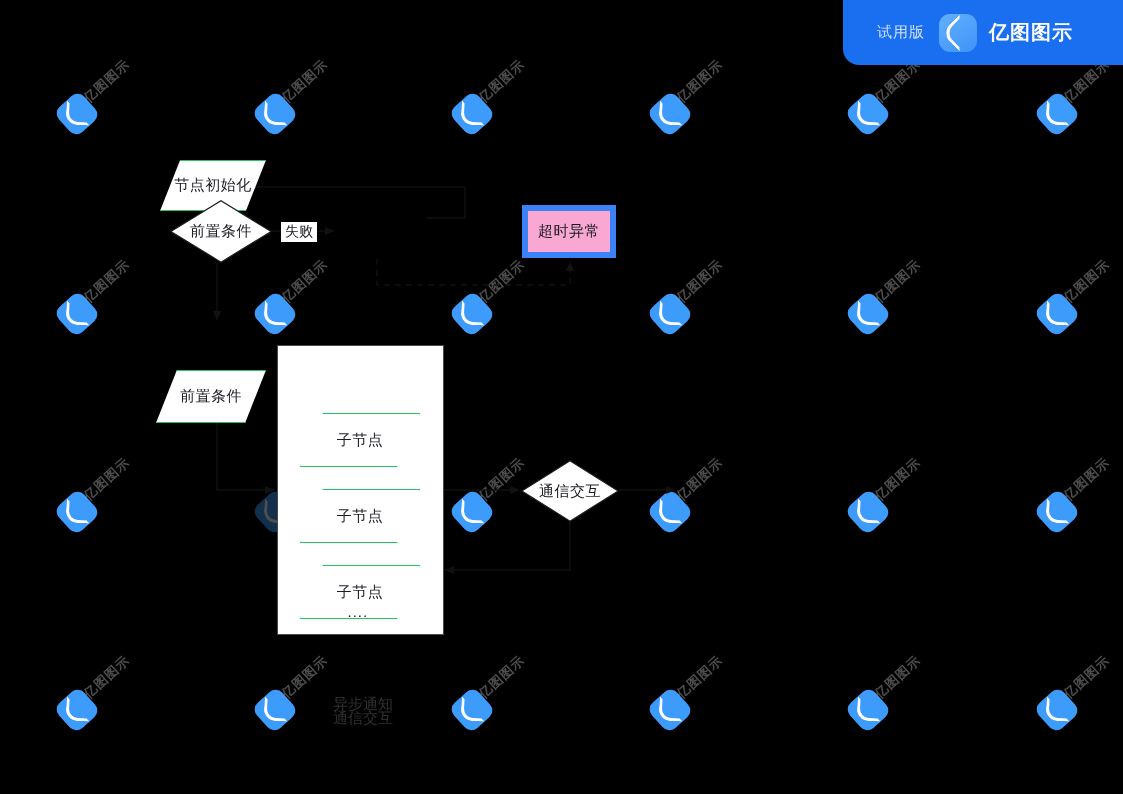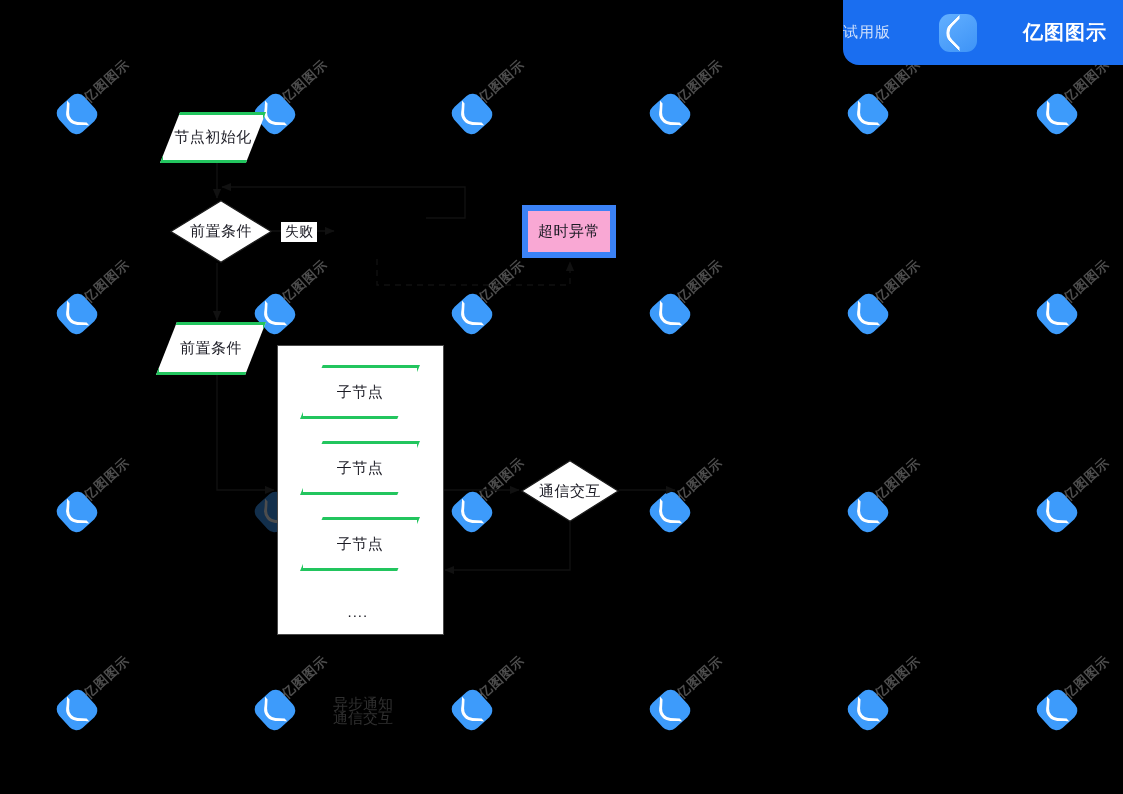--- a/index.html
+++ b/index.html
@@ -70,21 +70,21 @@
   #trial-banner {
     position: absolute;
     right: 0;
     top: 0;
     width: 280px;
     height: 65px;
     background: #1a6ef0;
     border-bottom-left-radius: 16px;
     display: flex;
     align-items: center;
-    justify-content: space-between;
+    justify-content: center;
     padding-right: 16px;
     box-sizing: border-box;
     z-index: 40;
   }
   #trial-banner .trial-label {
     color: #cfe0fb;
     font-size: 15px;
     margin-right: 14px;
     letter-spacing: 1px;
   }
@@ -124,22 +124,23 @@
     display: flex;
     align-items: center;
     justify-content: center;
     color: #1b1b24;
     font-size: 15px;
     letter-spacing: .5px;
     z-index: 22;
   }
   .shape-parallelogram {
     background: #ffffff;
-    border: 3px solid #22c55e;
+    border: 1px solid #22c55e;
     clip-path: polygon(19% 0%, 100% 0%, 81% 100%, 0% 100%);
+    margin-top: 48px;
   }
   .shape-rect {
     background: #f9a8d4;
     border: 6px solid #3b82f6;
   }
   .shape-diamond {
     background: transparent;
   }
   .shape-stadium {
     background: #ffffff;

